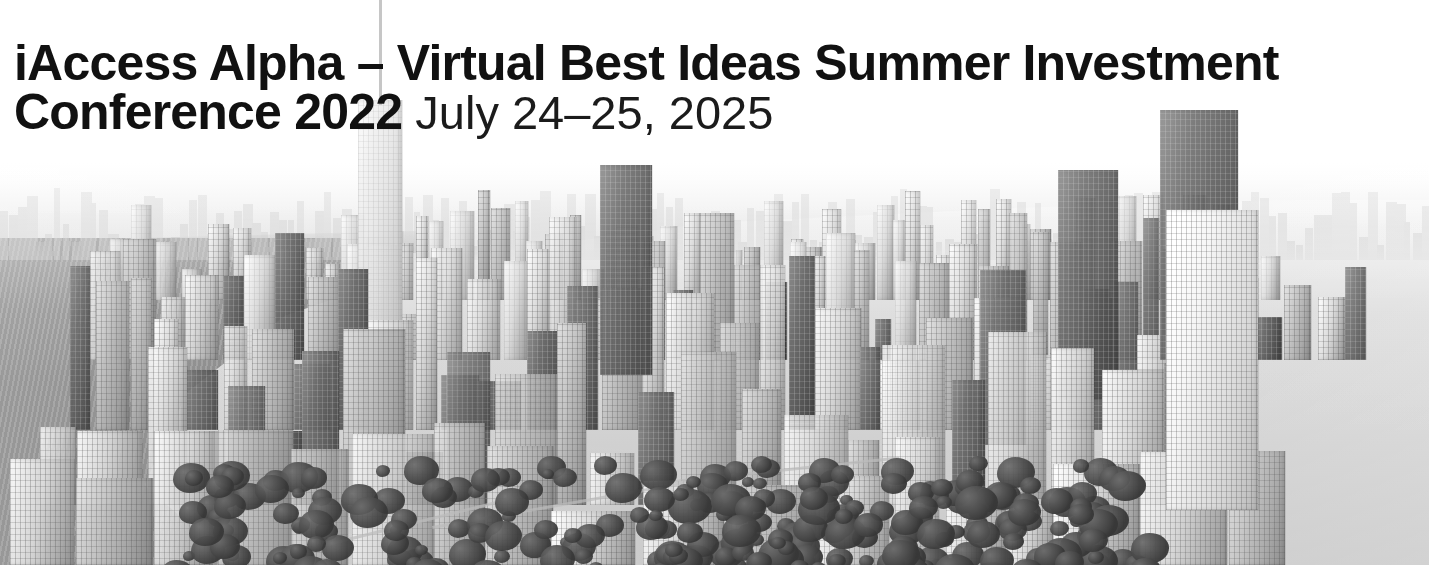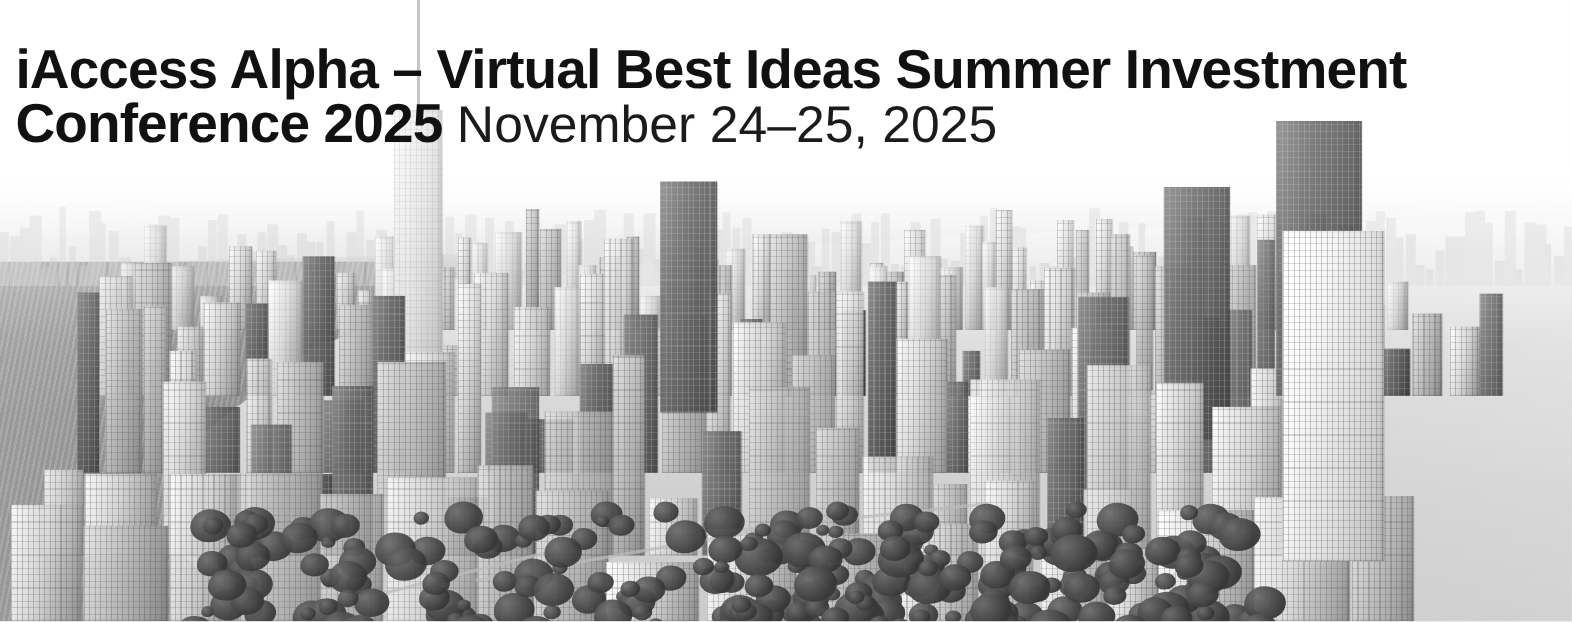--- a/index.html
+++ b/index.html
@@ -900,18 +900,18 @@
         <div class="trees" style="left: 1010.61px; top: 558.557px; width: 32.2601px; height: 25.8081px; z-index: 81; opacity: 0.95;"></div>
       </div>
 
     <div class="haze"></div>
     <div class="vignette"></div>
   </div>
 
   <div class="title-wrap">
     <div class="title-line title-line-1">iAccess Alpha – Virtual Best Ideas Summer Investment</div>
     <div class="title-line title-line-2">
-      <span>Conference 2025</span><span>&nbsp;</span><span class="dates">November 24–25, 2025</span>
+      <span>Conference 2022</span><span>&nbsp;</span><span class="dates">July 24–25, 2025</span>
     </div>
   </div>
 
 
 </div>
 
 </body></html>

